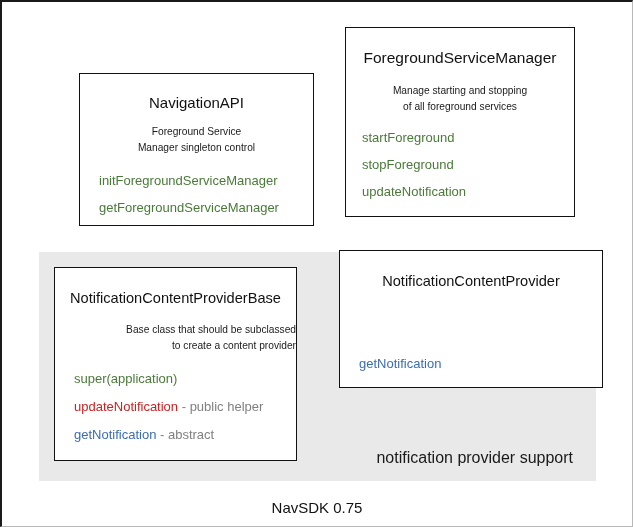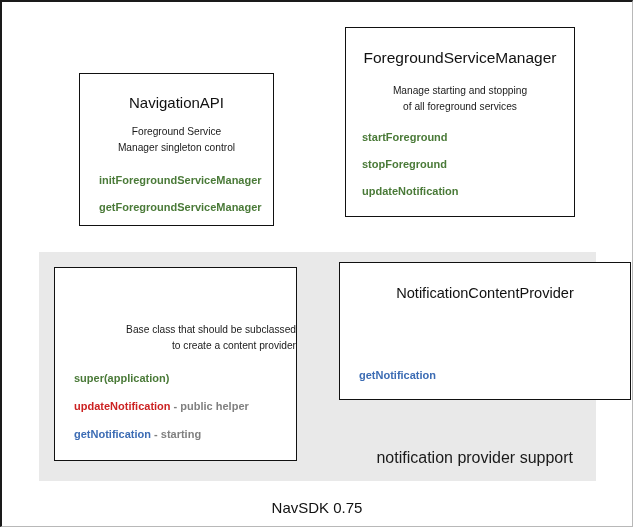--- a/index.html
+++ b/index.html
@@ -61,24 +61,23 @@
     font-size: 10.2px;
     line-height: 16px;
     color: #1a1a1a;
   }
   .member-list {
     position: absolute;
     left: 0;
     right: 0;
   }
   .member {
-    font-size: 11px;
+    font-size: 13px;
     line-height: 13px;
     white-space: nowrap;
-    font-weight: bold;
   }
   .member .note {
     color: #808080;
   }
 
   
   .c-green  { color: #4a7a38; }
   .c-red    { color: #cc2222; }
   .c-blue   { color: #3c6cb4; }
 
@@ -94,21 +93,21 @@
 </style>
 </head>
 <body>
 
 <div id="canvas">
 
   <div class="group-panel" style="left:37px; top:250px; width:557px; height:229px;"></div>
 
   <div class="group-label" style="left:330px; top:447px; width:241px;">notification provider support</div>
 
-  <div class="class-box" style="left:77px; top:71px; width:195px; height:153px;">
+  <div class="class-box" style="left:77px; top:71px; width:235px; height:153px;">
     <div class="class-title" style="top:20px; font-size:15px;">NavigationAPI</div>
     <div class="class-desc" style="top:50px;">
       <div style="white-space:pre-line;">Foreground Service
 Manager singleton control</div>
     </div>
     <div class="member-list" style="top:100px; padding-left:19px;">
       <div class="member c-green" style="margin-bottom:14px;">
         <span>initForegroundServiceManager</span><span class="note"></span>
       </div>
       <div class="member c-green">
@@ -130,38 +129,39 @@
       <div class="member c-green" style="margin-bottom:14px;">
         <span>stopForeground</span><span class="note"></span>
       </div>
       <div class="member c-green">
         <span>updateNotification</span><span class="note"></span>
       </div>
     </div>
   </div>
 
   <div class="class-box" style="left:52px; top:265px; width:243px; height:194px;">
+    <div class="class-title" style="top:22px; font-size:14.6px;">NotificationContentProviderBase</div>
     <div class="class-desc" style="top:54px;text-align:right;">
       <div style="white-space:pre-line;">Base class that should be subclassed
 to create a content provider</div>
     </div>
     <div class="member-list" style="top:104px; padding-left:19px;">
       <div class="member c-green" style="margin-bottom:15px;">
         <span>super(application)</span><span class="note"></span>
       </div>
       <div class="member c-red" style="margin-bottom:15px;">
         <span>updateNotification</span><span class="note"> - public helper</span>
       </div>
       <div class="member c-blue">
-        <span>getNotification</span><span class="note"> - starting</span>
+        <span>getNotification</span><span class="note"> - abstract</span>
       </div>
     </div>
   </div>
 
-  <div class="class-box" style="left:337px; top:260px; width:292px; height:138px;">
+  <div class="class-box" style="left:337px; top:248px; width:264px; height:138px;">
     <div class="class-title" style="top:22px; font-size:14.6px;">NotificationContentProvider</div>
     <div class="member-list" style="top:106px; padding-left:19px;">
       <div class="member c-blue">
         <span>getNotification</span><span class="note"></span>
       </div>
     </div>
   </div>
 
   <div class="footer-caption" style="top:497px;">NavSDK 0.75</div>
 

